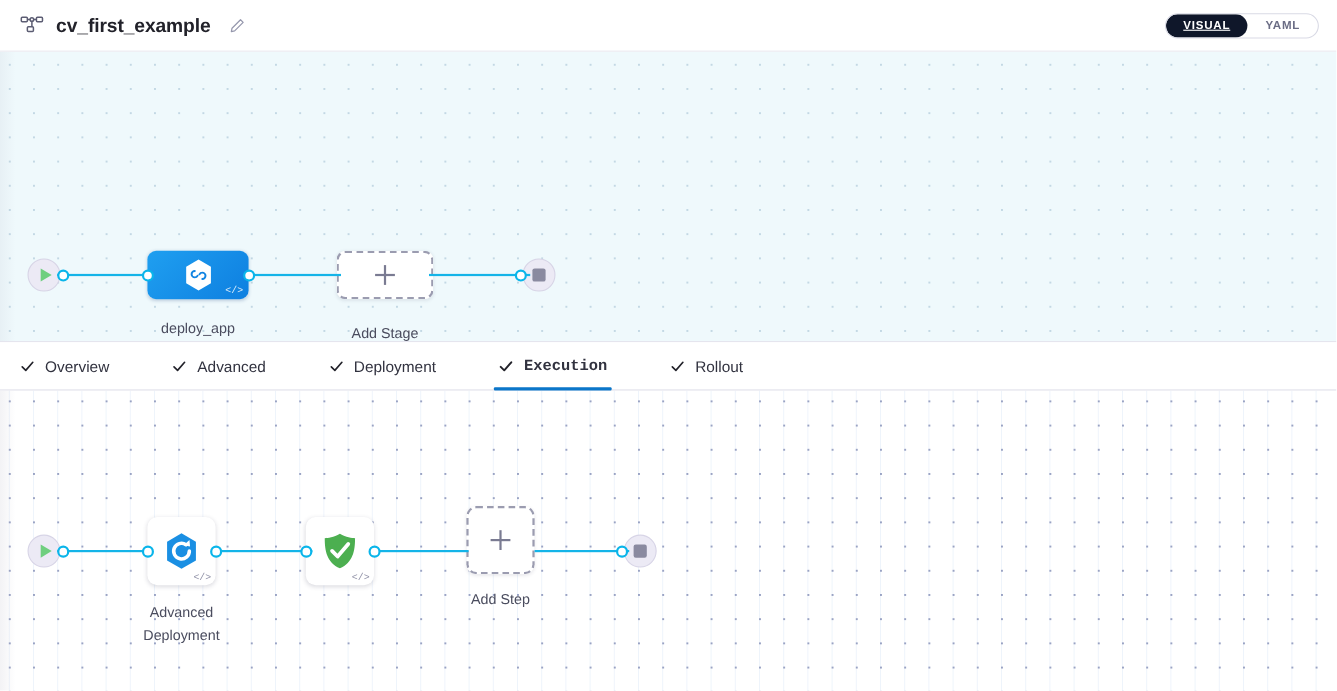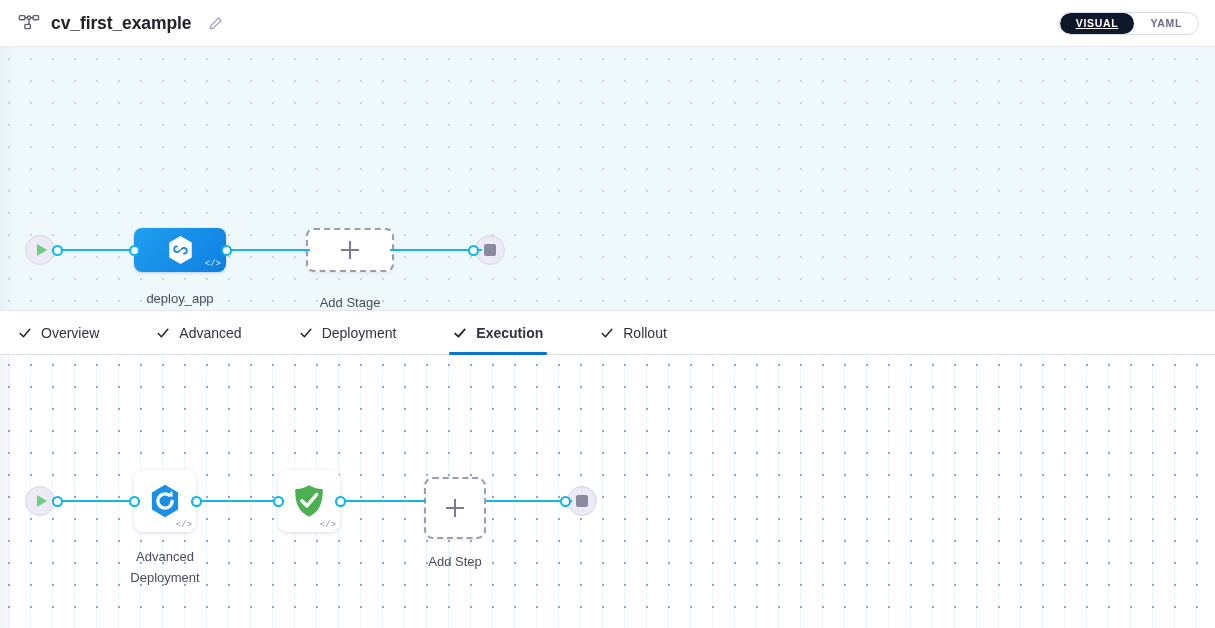--- a/index.html
+++ b/index.html
@@ -309,21 +309,21 @@
     cursor: pointer;
     position: relative;
     user-select: none;
   }
   .tab .check {
     width: 14px;
     height: 14px;
     display: block;
     flex: none;
   }
-  .tab.active { font-weight: bold; }
+  .tab.active { font-weight: bold; font-family: Liberation Mono, monospace; }
   .tab.active::after {
     content: "";
     position: absolute;
     left: -4px;
     right: 18px;
     bottom: -1px;
     height: 3px;
     background: #0b76c9;
     border-radius: 1px;
   }
@@ -465,21 +465,21 @@
         <svg class="step-icon" viewBox="0 0 40 40">
           <path d="M20 3.5 C26 7 31.5 7.6 34.5 7.6 C34.5 20 32.5 30.5 20 36.5 C7.5 30.5 5.5 20 5.5 7.6 C8.5 7.6 14 7 20 3.5 Z" fill="#4caf50"></path>
           <path d="M12.5 19.8 L17.8 25.2 L28 13.2" fill="none" stroke="#ffffff" stroke-width="3.6" stroke-linecap="round" stroke-linejoin="round"></path>
         </svg>
         <div class="code-badge">&lt;/&gt;</div>
         <div class="port" style="left:-5.5px;"></div>
         <div class="port" style="right:-5.5px;"></div>
       </div>
     </div>
 
-    <div class="node" style="left:424px; top:122px;justify-content:center;">
+    <div class="node" style="left:424px; top:105px;justify-content:center;">
       <div class="add-step-box">
         <div class="plus"></div>
       </div>
       <div class="node-label" style="top:74px; left:31px;">Add Step</div>
     </div>
 
     <div class="node" style="left:567px; top:131px;">
       <div class="terminal">
         <div class="stop-sq"></div>
       </div>

